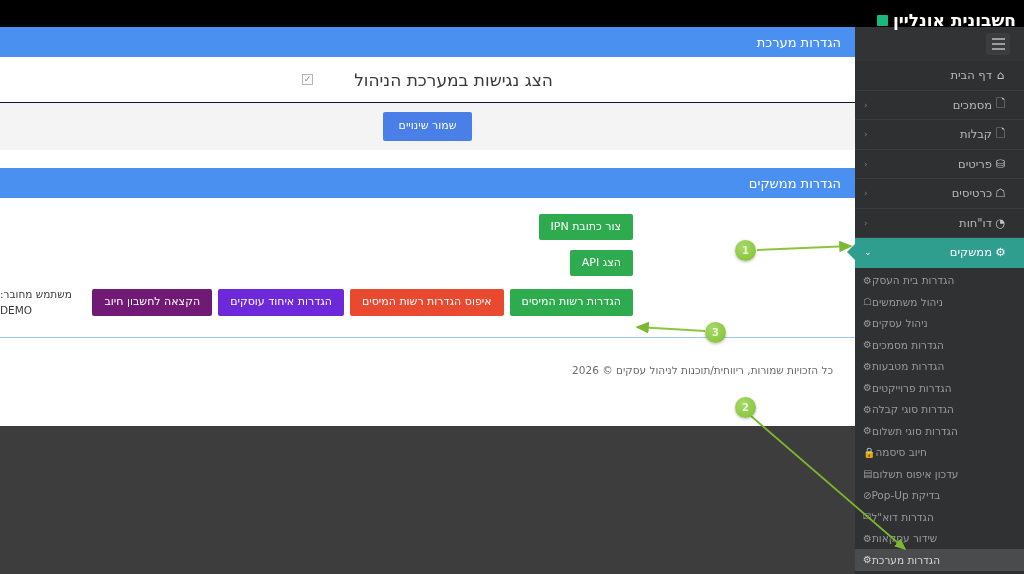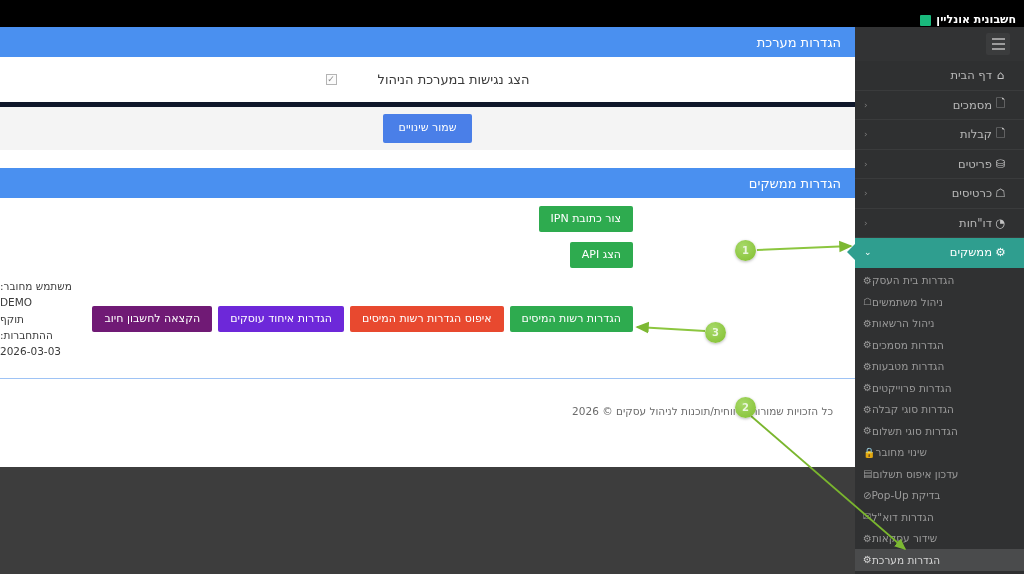--- a/index.html
+++ b/index.html
@@ -12,21 +12,21 @@
   #page { position: relative; width: 1024px; height: 574px; overflow: hidden; }
 
   
   .topbar {
     position: absolute; top: 0; left: 0; width: 1024px; height: 27px;
     background: #000000; z-index: 30;
   }
   .brand {
     position: absolute; right: 8px; top: 0; height: 39px;
     display: flex; align-items: center; gap: 5px;
-    color: #ffffff; font-size: 11px; font-weight: bold;
+    color: #ffffff; font-size: 17px; font-weight: bold;
     letter-spacing: 0px; direction: rtl;
   }
   .brand-mark {
     width: 11px; height: 11px; background: #19b97c; display: inline-block;
     position: relative; top: 1px; border-radius: 1px;
   }
 
   
   .sidebar {
     position: absolute; top: 27px; right: 0; width: 169px; height: 547px;
@@ -81,41 +81,41 @@
     background: #4a90f0; color: #ffffff; height: 30px;
     display: flex; align-items: center; justify-content: flex-start;
     padding: 0 14px; font-size: 13px; direction: rtl;
   }
   .panel-body { background: #ffffff; }
 
   .chk-row {
     height: 45px; display: flex; align-items: center;
     justify-content: center; gap: 41px; direction: rtl;
   }
-  .chk-label { font-size: 13px; color: #3a3a3a; }
+  .chk-label { font-size: 17px; color: #3a3a3a; }
   .chk-box {
     width: 11px; height: 11px; border: 1px solid #b4b4b4; background: #fbfbfb;
     display: inline-flex; align-items: center; justify-content: center;
     font-size: 9px; color: #8a8a8a; line-height: 1;
   }
 
   .save-row {
-    background: #f4f4f4; border-top: 5px solid #0f172a;
+    background: #f4f4f4; border-top: 1px solid #0f172a;
     height: 48px; display: flex; align-items: center; justify-content: center;
   }
   .btn {
     border: none; color: #ffffff; font-size: 11px; cursor: pointer;
     padding: 7px 12px; border-radius: 2px; font-family: inherit;
     white-space: nowrap; line-height: 1.1;
   }
   .save-btn { background: #4a7fe8; padding: 8px 16px; }
 
   .gap { height: 18px; background: #ffffff; }
 
-  .iface-body { padding: 8px 0 18px 0; position: relative; }
+  .iface-body { padding: 16px 0 18px 0; position: relative; }
   .iface-line {
     display: flex; align-items: center; justify-content: flex-start;
     padding: 0 222px 0 0; margin-bottom: 10px; direction: rtl;
   }
   .btn-green { background: #2eab4f; }
   .btn-red { background: #e8492f; }
   .btn-purple { background: #701a75; }
   .btn-lblue { background: #6d28d9; }
 
   .btn-row {
@@ -208,21 +208,21 @@
     <div class="sb-sub">
       <div class="sb-sub-item">
         <span>הגדרות בית העסק</span>
         <span class="sic">⚙</span>
       </div>
       <div class="sb-sub-item">
         <span>ניהול משתמשים</span>
         <span class="sic">☖</span>
       </div>
       <div class="sb-sub-item">
-        <span>ניהול הרשאות</span>
+        <span>ניהול עסקים</span>
         <span class="sic">⚙</span>
       </div>
       <div class="sb-sub-item">
         <span>הגדרות מסמכים</span>
         <span class="sic">⚙</span>
       </div>
       <div class="sb-sub-item">
         <span>הגדרות מטבעות</span>
         <span class="sic">⚙</span>
       </div>
@@ -232,21 +232,21 @@
       </div>
       <div class="sb-sub-item">
         <span>הגדרות סוגי קבלה</span>
         <span class="sic">⚙</span>
       </div>
       <div class="sb-sub-item">
         <span>הגדרות סוגי תשלום</span>
         <span class="sic">⚙</span>
       </div>
       <div class="sb-sub-item">
-        <span>שינוי מחובר</span>
+        <span>חיוב סיסמה</span>
         <span class="sic">🔒</span>
       </div>
       <div class="sb-sub-item">
         <span>עדכון איפוס תשלום</span>
         <span class="sic">▤</span>
       </div>
       <div class="sb-sub-item">
         <span>בדיקת Pop-Up</span>
         <span class="sic">⊘</span>
       </div>
@@ -294,21 +294,20 @@
           <button class="btn btn-green">הצג API</button>
         </div>
 
         <div class="btn-row">
           <button class="btn btn-green">הגדרות רשות המיסים</button>
           <button class="btn btn-red">איפוס הגדרות רשות המיסים</button>
           <button class="btn btn-lblue">הגדרות איחוד עוסקים</button>
           <button class="btn btn-purple">הקצאה לחשבון חיוב</button>
           <div class="user-info">
             <div>משתמש מחובר: DEMO</div>
-            <div>תוקף ההתחברות: 2026-03-03</div>
           </div>
         </div>
 
       </div>
       <div class="panel-foot-line"></div>
     </div>
 
     <div class="footer-area">
       <div class="copyright">כל הזכויות שמורות, ריווחית/תוכנות לניהול עסקים © 2026</div>
     </div>

